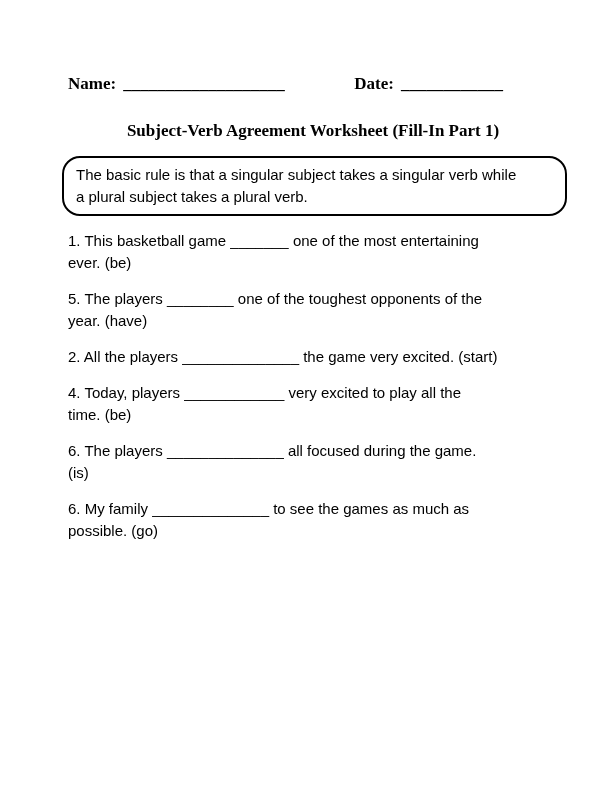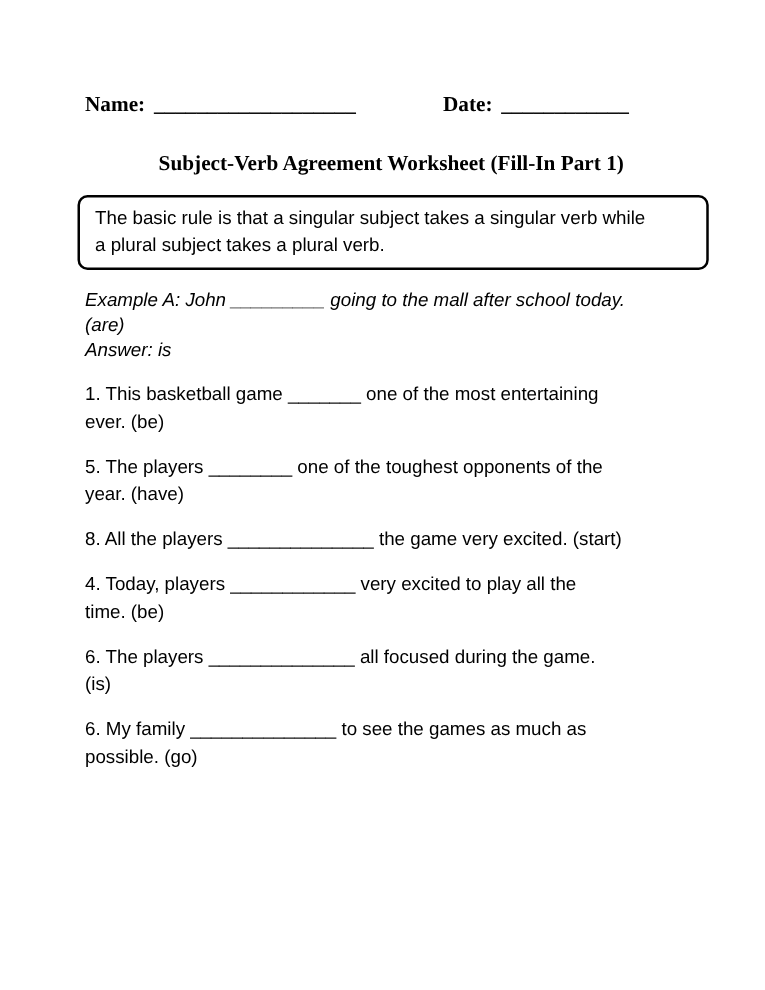--- a/index.html
+++ b/index.html
@@ -29,21 +29,21 @@
   .title{
     font-family:"Liberation Serif", serif;
     font-size:17px;
     font-weight:bold;
     text-align:center;
     margin:27px 0 0 0;
     line-height:20px;
   }
   .rule-box{
     border:2px solid #000000;
-    border-radius:8px;
+    border-radius:18px;
     margin:15px 0 0 -6px;
     width:505px;
     box-sizing:border-box;
     padding:6px 12px;
   }
   .rule-box p{margin:0;white-space:pre-line;line-height:22px;}
   .directions{margin:19px 0 0 0;white-space:pre-line;line-height:22px;}
   .example{margin:15px 0 0 0;font-style:italic;white-space:pre-line;line-height:20px;}
   .question{margin:14px 0 0 0;white-space:pre-line;line-height:22px;}
 </style>
@@ -64,29 +64,26 @@
   </div>
 
   <h1 class="title">Subject-Verb Agreement Worksheet (Fill-In Part 1)</h1>
 
   <div class="rule-box">
     <p>The basic rule is that a singular subject takes a singular verb while
 a plural subject takes a plural verb.</p>
   </div>
 
 
-  <p class="example">Example A: John _________  going to the mall after school today.
-(are)
-Answer: is</p>
 
   <p class="question">1. This basketball game _______ one of the most entertaining
 ever. (be)</p>
   <p class="question">5. The players ________ one of the toughest opponents of the
 year. (have)</p>
-  <p class="question">8. All the players ______________ the game very excited. (start)</p>
+  <p class="question">2. All the players ______________ the game very excited. (start)</p>
   <p class="question">4. Today, players ____________ very excited to play all the
 time. (be)</p>
   <p class="question">6. The players ______________ all focused during the game.
 (is)</p>
   <p class="question">6. My family ______________ to see the games as much as
 possible. (go)</p>
 
 </div>
 
 </body></html>

